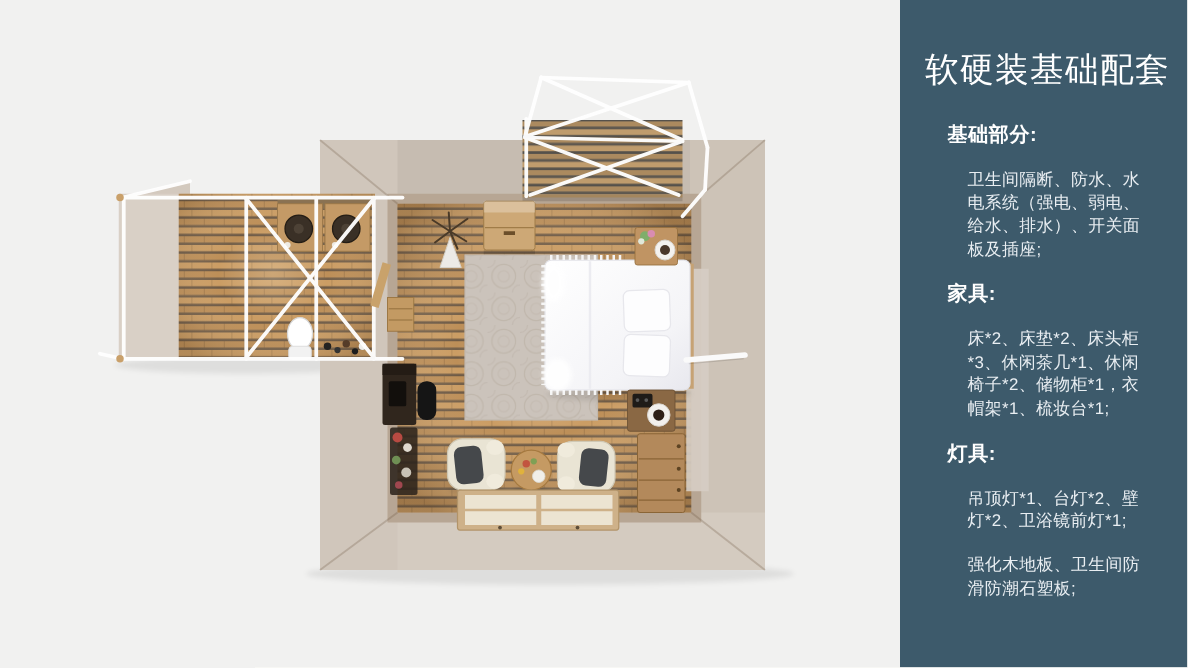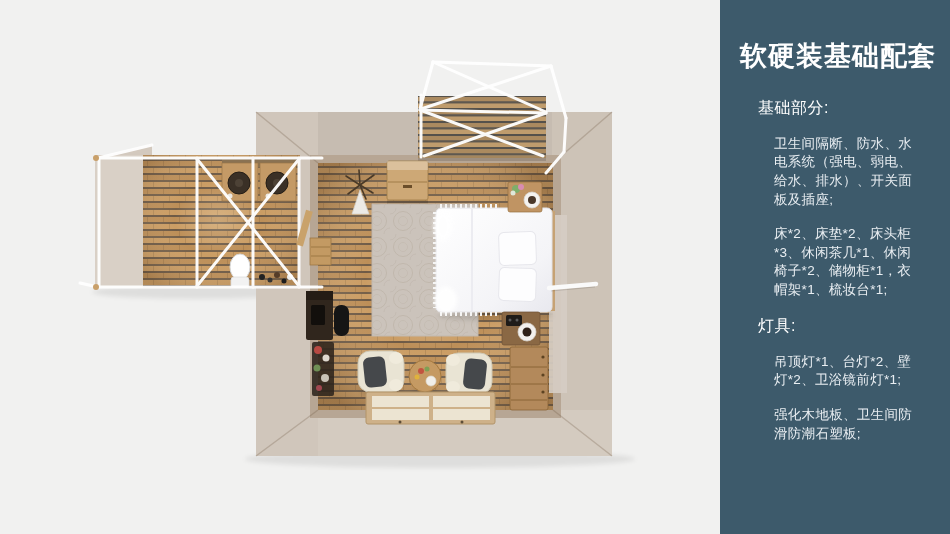--- a/index.html
+++ b/index.html
@@ -6,24 +6,24 @@
     --panel_bg:#3d5a6b; --panel_title:#ffffff; --panel_text:#e9eef2;
     --canvas_bg:#f1f1f0; --wood:#c2945c; --wall:#cbc1b5; --frame:#ffffff;
   }
   html,body{margin:0;padding:0;}
   body{font-family:"Liberation Sans","DejaVu Sans",sans-serif;background:#ffffff;}
   .stage{position:relative;width:950px;height:534px;overflow:hidden;background:var(--canvas_bg);}
   .render-area{position:absolute;left:0;top:0;width:720px;height:534px;background:var(--canvas_bg);}
   .render-area svg{display:block;}
   .panel{position:absolute;left:720px;top:0;width:230px;height:534px;background:var(--panel_bg);box-sizing:border-box;
          padding:42px 20px 0 38px;color:var(--panel_text);}
-  .panel h1{margin:0 0 26px -18px;font-size:27px;line-height:1.1;font-weight:bold;color:var(--panel_title);
+  .panel h1{margin:0 0 26px -18px;font-size:27px;line-height:1.1;font-weight:normal;color:var(--panel_title);
             white-space:nowrap;letter-spacing:1px;}
   .spec{margin:0 0 16px 0;}
-  .spec h2{margin:0 0 6px 0;font-size:16px;font-weight:normal;color:var(--panel_title);letter-spacing:0.5px;}
+  .spec h2{margin:0 0 6px 0;font-size:16px;font-weight:bold;color:var(--panel_title);letter-spacing:0.5px;}
   .spec p{margin:16px;font-size:13.5px;line-height:1.38;letter-spacing:0.3px;}
 </style>
 </head>
 <body>
 
 <div class="stage">
 
   <div class="render-area">
     <svg width="720" height="534" viewBox="0 0 720 534" xmlns="http://www.w3.org/2000/svg">
       <defs>
@@ -287,20 +287,21 @@
 
   <aside class="panel">
     <h1>软硬装基础配套</h1>
 
     <section class="spec">
       <h2>基础部分:</h2>
       <p>卫生间隔断、防水、水电系统（强电、弱电、给水、排水）、开关面板及插座;</p>
     </section>
 
     <section class="spec">
+      <h2>家具:</h2>
       <p>床*2、床垫*2、床头柜*3、休闲茶几*1、休闲椅子*2、储物柜*1，衣帽架*1、梳妆台*1;</p>
     </section>
 
     <section class="spec">
       <h2>灯具:</h2>
       <p>吊顶灯*1、台灯*2、壁灯*2、卫浴镜前灯*1;</p>
     </section>
 
 
     <section class="spec">

